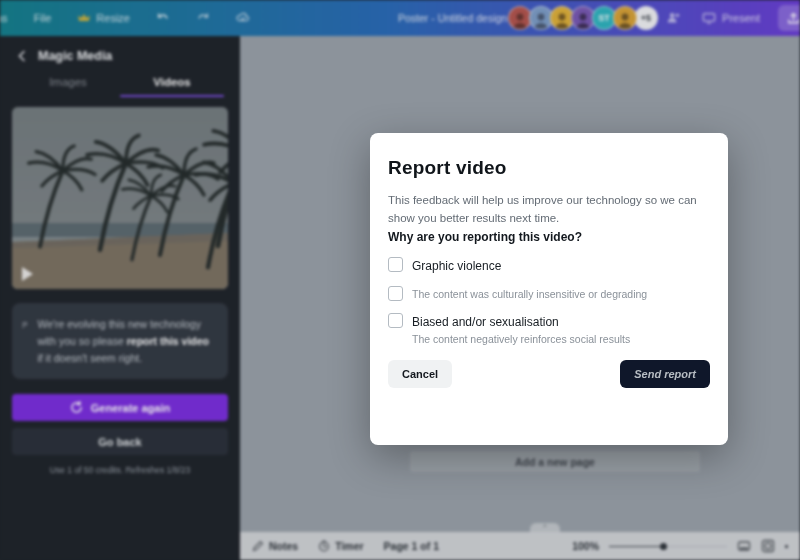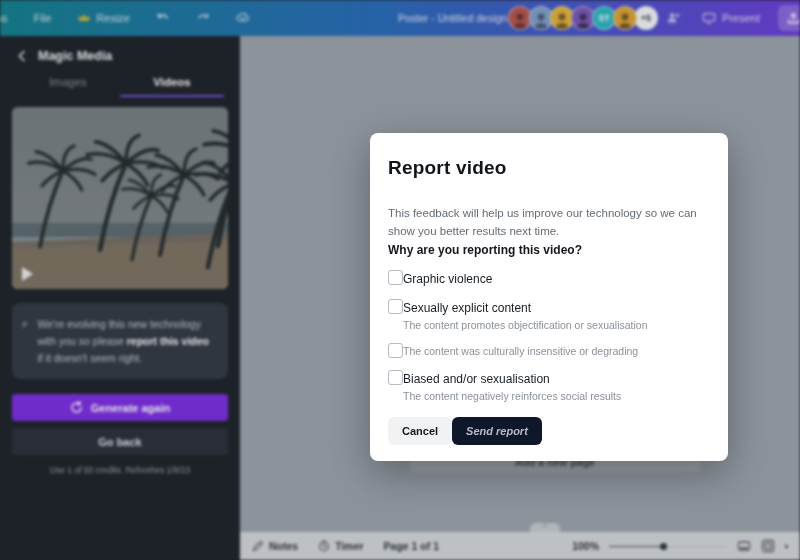--- a/index.html
+++ b/index.html
@@ -74,28 +74,28 @@
   .bb-right { margin-left:auto; display:flex; align-items:center; gap:10px; }
   .slider { position:relative; width:118px; height:10px; }
   .slider .track-l { position:absolute; top:4.5px; left:0; width:55px; height:1.6px; background:#3c434a; }
   .slider .track-r { position:absolute; top:4.5px; left:55px; right:0; height:1.6px; background:#b8bdc1; }
   .slider .knob { position:absolute; top:1.5px; left:51px; width:7px; height:7px; border-radius:50%; background:#2f353b; }
 
   
   .modal { position:absolute; left:370px; top:133px; width:358px; min-height:312px; background:#ffffff;
     border-radius:8px; box-shadow:0 12px 40px rgba(0,0,0,.32); padding:24px 18px 16px; z-index:5; }
   .m-title { font-size:19px; font-weight:bold; color:#10151a; letter-spacing:.2px; }
-  .m-desc { margin-top:26px; font-size:11.5px; line-height:1.55; color:#646c75; width:320px; }
+  .m-desc { margin-top:13px; font-size:11.5px; line-height:1.55; color:#646c75; width:320px; }
   .m-question { margin-top:2px; font-size:12px; font-weight:bold; color:#13181e; }
   .opts { margin-top:12px; }
-  .opt { display:flex; margin-bottom:11px; }
+  .opt { display:flex; gap:9px; margin-bottom:11px; }
   .cbx { width:15px; height:15px; border:1.5px solid #b4bbc2; border-radius:3px; background:#fff; flex:none; margin-top:1px; }
   .opt-label { font-size:12px; color:#181e24; }
   .opt-desc { font-size:10.5px; color:#8a9199; margin-top:3px; }
-  .m-actions { display:flex; justify-content:flex-start; margin-top:15px; }
+  .m-actions { display:flex; justify-content:space-between; gap:9px; margin-top:15px; }
   .btn { border:none; border-radius:6px; font-size:11px; font-weight:bold; padding:8px 14px; font-family:inherit; }
   .btn.cancel { background:#f0f2f3; color:#14191f; }
   .btn.send { background:#0f172a; color:#b7bdc3;font-style:italic; }
 
   svg { display:block; }
 </style>
 </head>
 <body>
 
 <div class="stage">
@@ -316,27 +316,20 @@
     <div class="opts">
       <label class="opt">
         <span class="cbx"></span>
         <span>
           <span class="opt-label">Graphic violence</span>
         </span>
       </label>
       <label class="opt">
         <span class="cbx"></span>
         <span>
-          <span class="opt-label">Sexually explicit content</span>
-          <div class="opt-desc">The content promotes objectification or sexualisation</div>
-        </span>
-      </label>
-      <label class="opt">
-        <span class="cbx"></span>
-        <span>
           <div class="opt-desc">The content was culturally insensitive or degrading</div>
         </span>
       </label>
       <label class="opt">
         <span class="cbx"></span>
         <span>
           <span class="opt-label">Biased and/or sexualisation</span>
           <div class="opt-desc">The content negatively reinforces social results</div>
         </span>
       </label>

